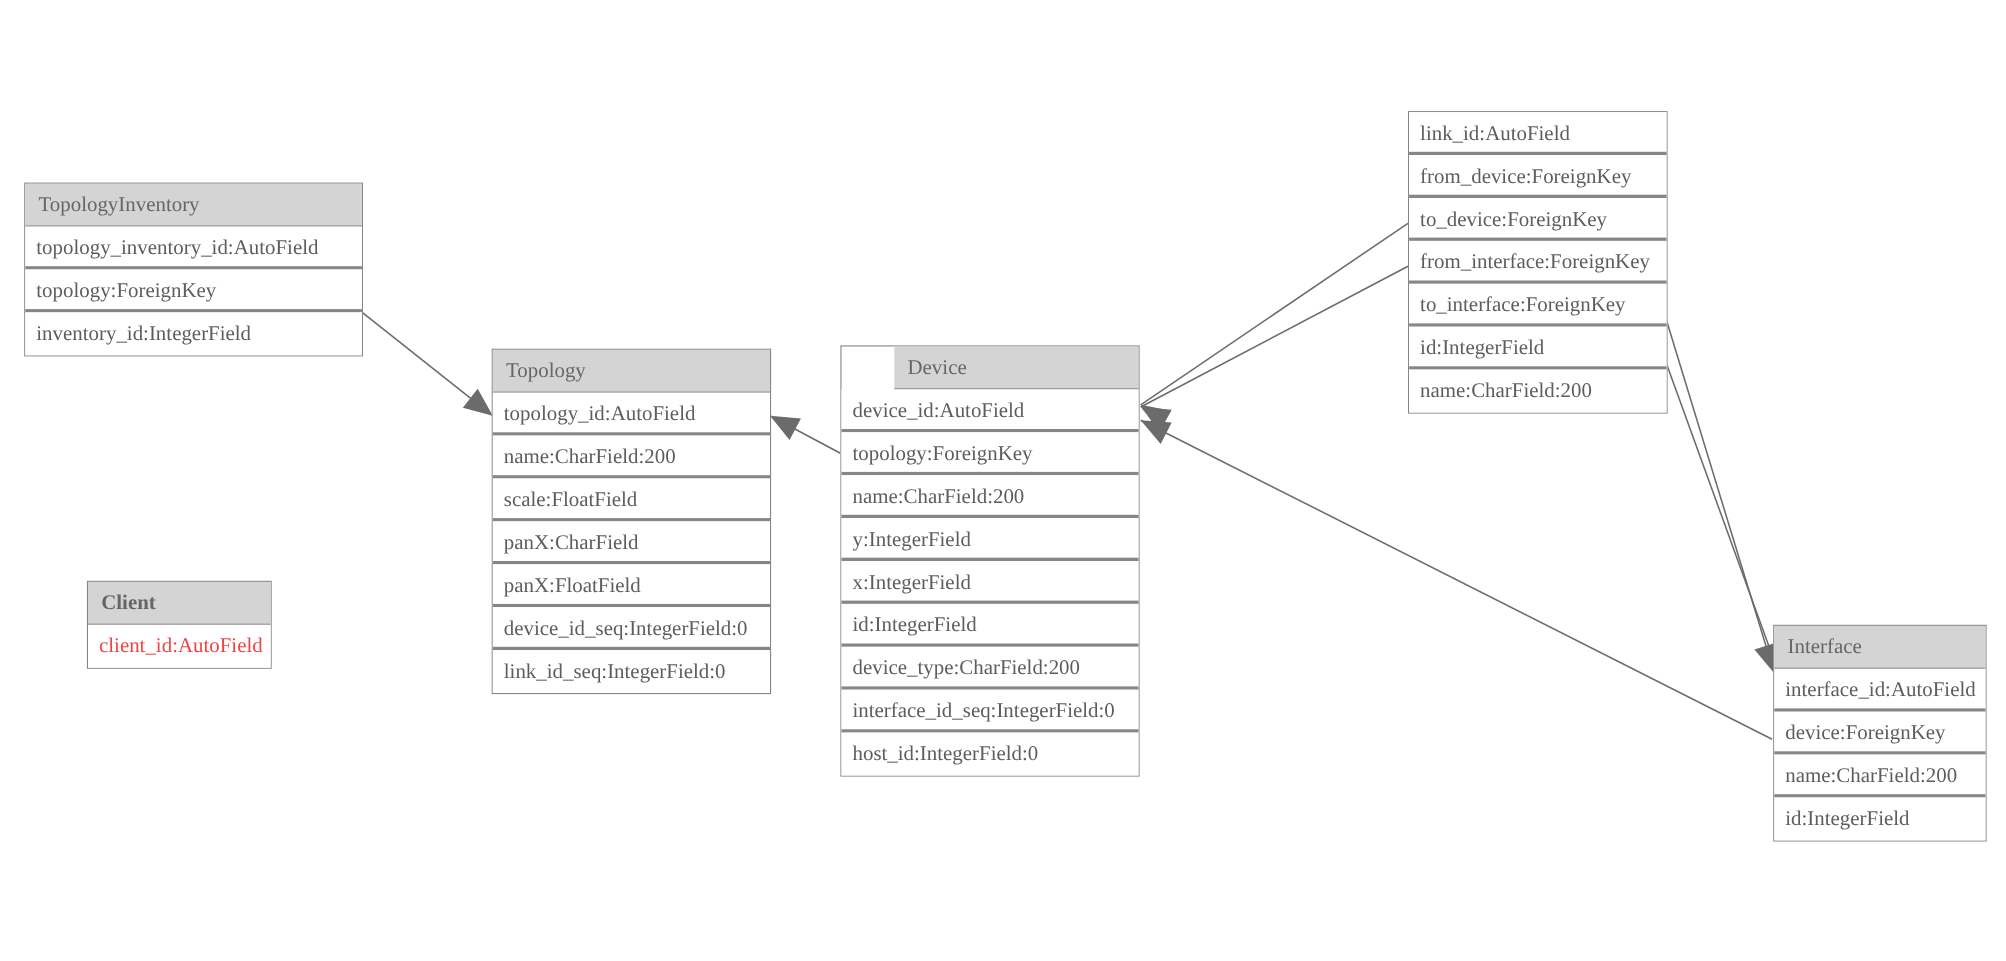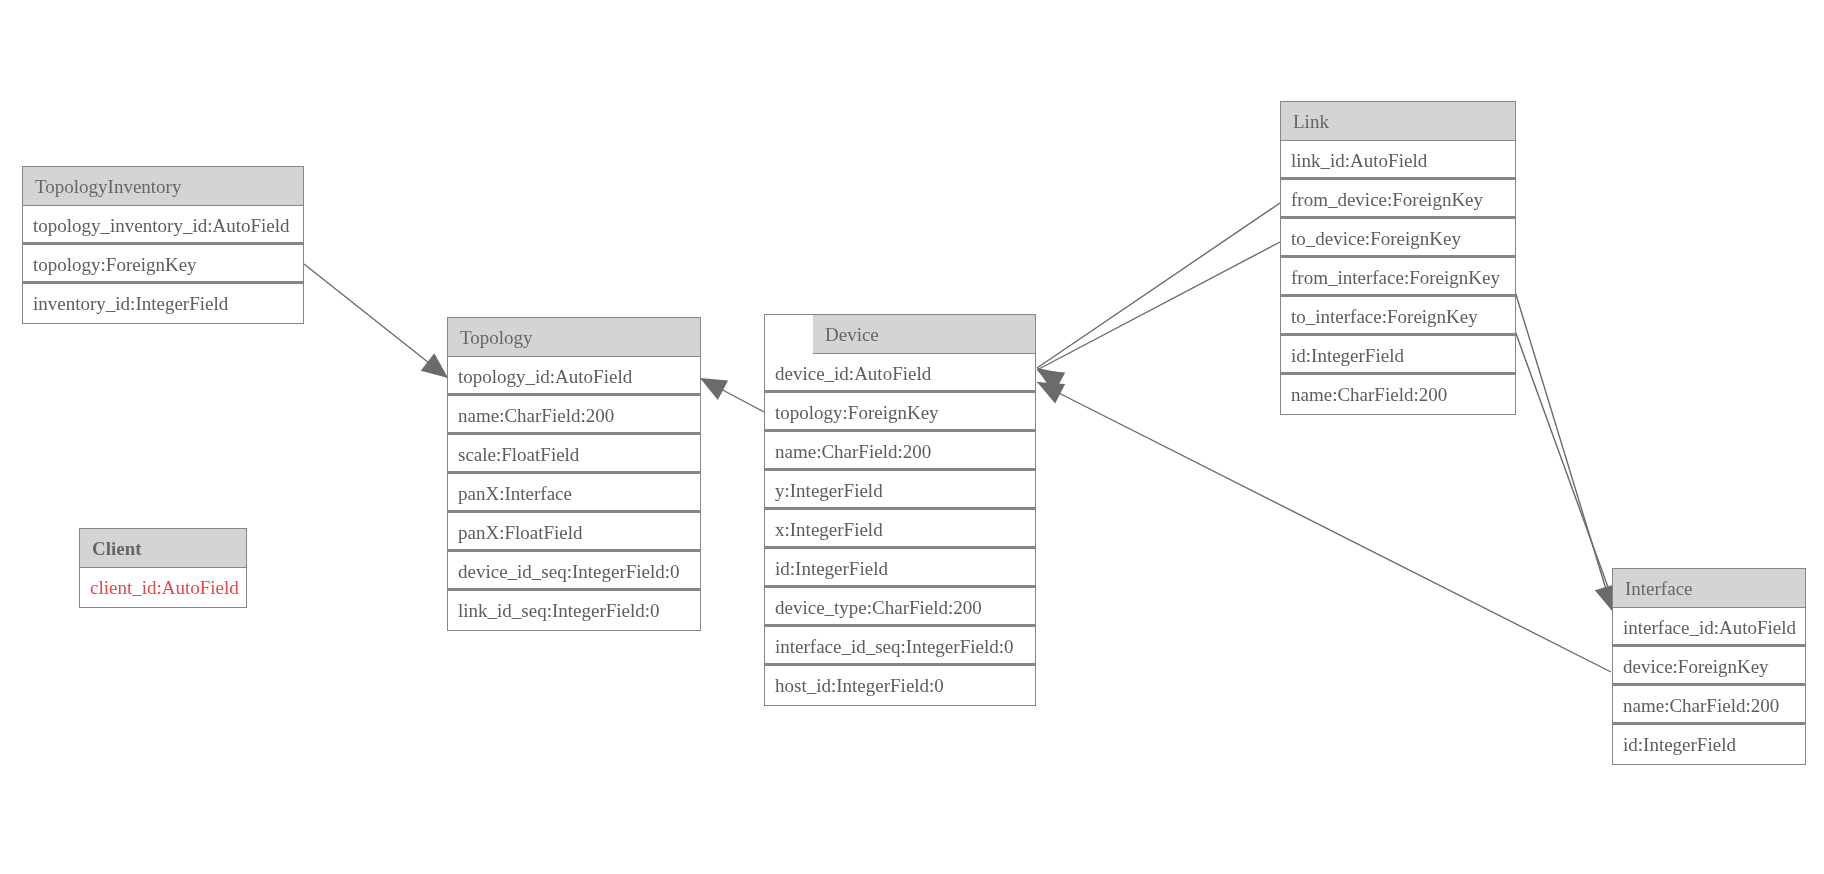--- a/index.html
+++ b/index.html
@@ -93,62 +93,61 @@
         <path d="M 1514,288 L 1613,612" fill="none" stroke="#6b6b6b" stroke-width="1.4"></path>
         <polygon points="0,0 -26,-11 -26,11" fill="#6b6b6b" transform="translate(1613,612) rotate(73)"></polygon>
       </g>
       <g>
         <path d="M 1514,328 L 1617,612" fill="none" stroke="#6b6b6b" stroke-width="1.4"></path>
         <polygon points="0,0 -26,-11 -26,11" fill="#6b6b6b" transform="translate(1617,612) rotate(70)"></polygon>
       </g>
     </svg>
 
   <div id="entity-layer">
-      <div class="entity" style="left: 22px; top: 166px; width: 282px; border-color: rgb(134, 134, 134);">
+      <div class="entity" style="left: 22px; top: 166px; width: 308px; border-color: rgb(134, 134, 134);">
         <div class="entity-header" style="background: rgb(212, 212, 212); color: rgb(102, 102, 102); border-bottom-color: rgb(134, 134, 134);">TopologyInventory</div>
         <div class="entity-rows">
           <div class="entity-row" style="color: rgb(93, 93, 93); border-bottom-color: rgb(134, 134, 134);">topology_inventory_id:AutoField</div>
           <div class="entity-row" style="color: rgb(93, 93, 93); border-bottom-color: rgb(134, 134, 134);">topology:ForeignKey</div>
           <div class="entity-row" style="color: rgb(93, 93, 93); border-bottom-color: rgb(134, 134, 134);">inventory_id:IntegerField</div>
         </div>
       </div>
       <div class="entity" style="left: 79px; top: 528px; width: 168px; border-color: rgb(134, 134, 134);">
         <div class="entity-header" style="background: rgb(212, 212, 212); color: rgb(102, 102, 102); border-bottom-color: rgb(134, 134, 134); font-weight: bold;">Client</div>
         <div class="entity-rows">
           <div class="entity-row" style="color: #ef4444; border-bottom-color: rgb(134, 134, 134);">client_id:AutoField</div>
         </div>
       </div>
       <div class="entity" style="left: 447px; top: 317px; width: 254px; border-color: rgb(134, 134, 134);">
         <div class="entity-header" style="background: rgb(212, 212, 212); color: rgb(102, 102, 102); border-bottom-color: rgb(134, 134, 134); padding-left: 12px;">Topology</div>
         <div class="entity-rows">
           <div class="entity-row" style="color: rgb(93, 93, 93); border-bottom-color: rgb(134, 134, 134);">topology_id:AutoField</div>
           <div class="entity-row" style="color: rgb(93, 93, 93); border-bottom-color: rgb(134, 134, 134);">name:CharField:200</div>
           <div class="entity-row" style="color: rgb(93, 93, 93); border-bottom-color: rgb(134, 134, 134);">scale:FloatField</div>
-          <div class="entity-row" style="color: rgb(93, 93, 93); border-bottom-color: rgb(134, 134, 134);">panX:Interface</div>
+          <div class="entity-row" style="color: rgb(93, 93, 93); border-bottom-color: rgb(134, 134, 134);">panX:CharField</div>
           <div class="entity-row" style="color: rgb(93, 93, 93); border-bottom-color: rgb(134, 134, 134);">panX:FloatField</div>
           <div class="entity-row" style="color: rgb(93, 93, 93); border-bottom-color: rgb(134, 134, 134);">device_id_seq:IntegerField:0</div>
           <div class="entity-row" style="color: rgb(93, 93, 93); border-bottom-color: rgb(134, 134, 134);">link_id_seq:IntegerField:0</div>
         </div>
       </div>
       <div class="entity" style="left: 764px; top: 314px; width: 272px; border-color: rgb(134, 134, 134);">
         <div class="entity-header" style="background: rgb(212, 212, 212); color: rgb(102, 102, 102); border-bottom-color: rgb(134, 134, 134); margin-left: 48px;">Device</div>
         <div class="entity-rows">
           <div class="entity-row" style="color: rgb(93, 93, 93); border-bottom-color: rgb(134, 134, 134);">device_id:AutoField</div>
           <div class="entity-row" style="color: rgb(93, 93, 93); border-bottom-color: rgb(134, 134, 134);">topology:ForeignKey</div>
           <div class="entity-row" style="color: rgb(93, 93, 93); border-bottom-color: rgb(134, 134, 134);">name:CharField:200</div>
           <div class="entity-row" style="color: rgb(93, 93, 93); border-bottom-color: rgb(134, 134, 134);">y:IntegerField</div>
           <div class="entity-row" style="color: rgb(93, 93, 93); border-bottom-color: rgb(134, 134, 134);">x:IntegerField</div>
           <div class="entity-row" style="color: rgb(93, 93, 93); border-bottom-color: rgb(134, 134, 134);">id:IntegerField</div>
           <div class="entity-row" style="color: rgb(93, 93, 93); border-bottom-color: rgb(134, 134, 134);">device_type:CharField:200</div>
           <div class="entity-row" style="color: rgb(93, 93, 93); border-bottom-color: rgb(134, 134, 134);">interface_id_seq:IntegerField:0</div>
           <div class="entity-row" style="color: rgb(93, 93, 93); border-bottom-color: rgb(134, 134, 134);">host_id:IntegerField:0</div>
         </div>
       </div>
       <div class="entity" style="left: 1280px; top: 101px; width: 236px; border-color: rgb(134, 134, 134);">
-        <div class="entity-header" style="background: rgb(212, 212, 212); color: rgb(102, 102, 102); border-bottom-color: rgb(134, 134, 134);">Link</div>
         <div class="entity-rows">
           <div class="entity-row" style="color: rgb(93, 93, 93); border-bottom-color: rgb(134, 134, 134);">link_id:AutoField</div>
           <div class="entity-row" style="color: rgb(93, 93, 93); border-bottom-color: rgb(134, 134, 134);">from_device:ForeignKey</div>
           <div class="entity-row" style="color: rgb(93, 93, 93); border-bottom-color: rgb(134, 134, 134);">to_device:ForeignKey</div>
           <div class="entity-row" style="color: rgb(93, 93, 93); border-bottom-color: rgb(134, 134, 134);">from_interface:ForeignKey</div>
           <div class="entity-row" style="color: rgb(93, 93, 93); border-bottom-color: rgb(134, 134, 134);">to_interface:ForeignKey</div>
           <div class="entity-row" style="color: rgb(93, 93, 93); border-bottom-color: rgb(134, 134, 134);">id:IntegerField</div>
           <div class="entity-row" style="color: rgb(93, 93, 93); border-bottom-color: rgb(134, 134, 134);">name:CharField:200</div>
         </div>
       </div>

